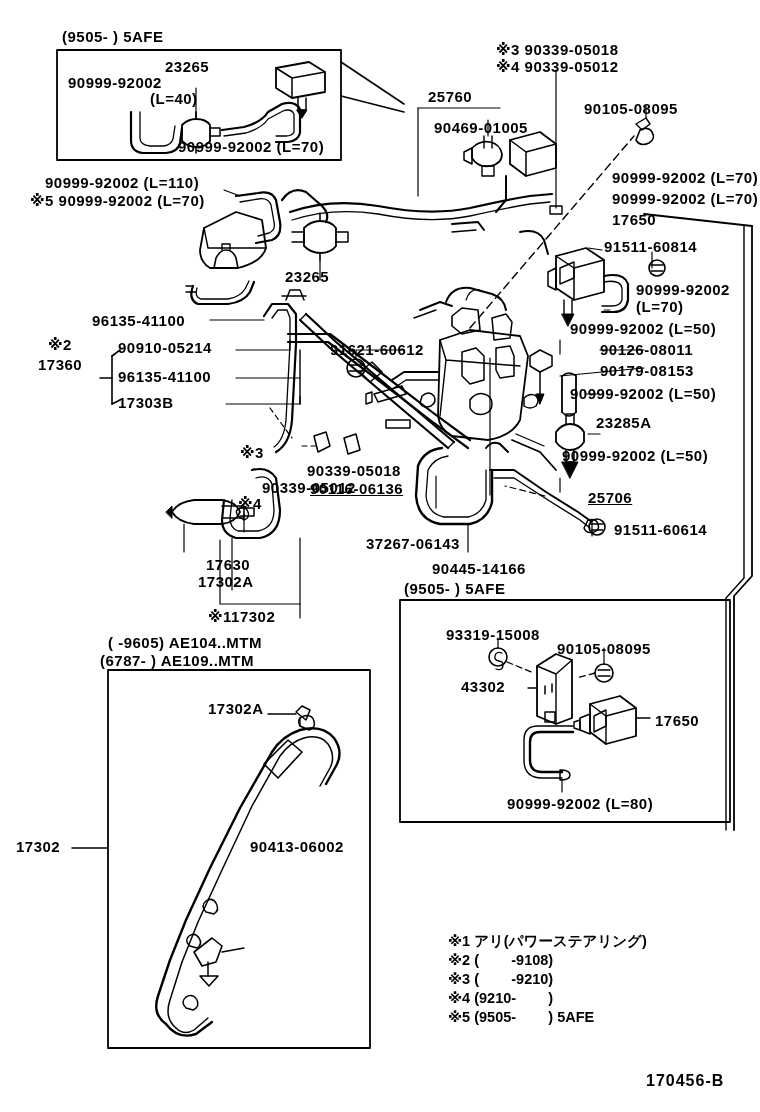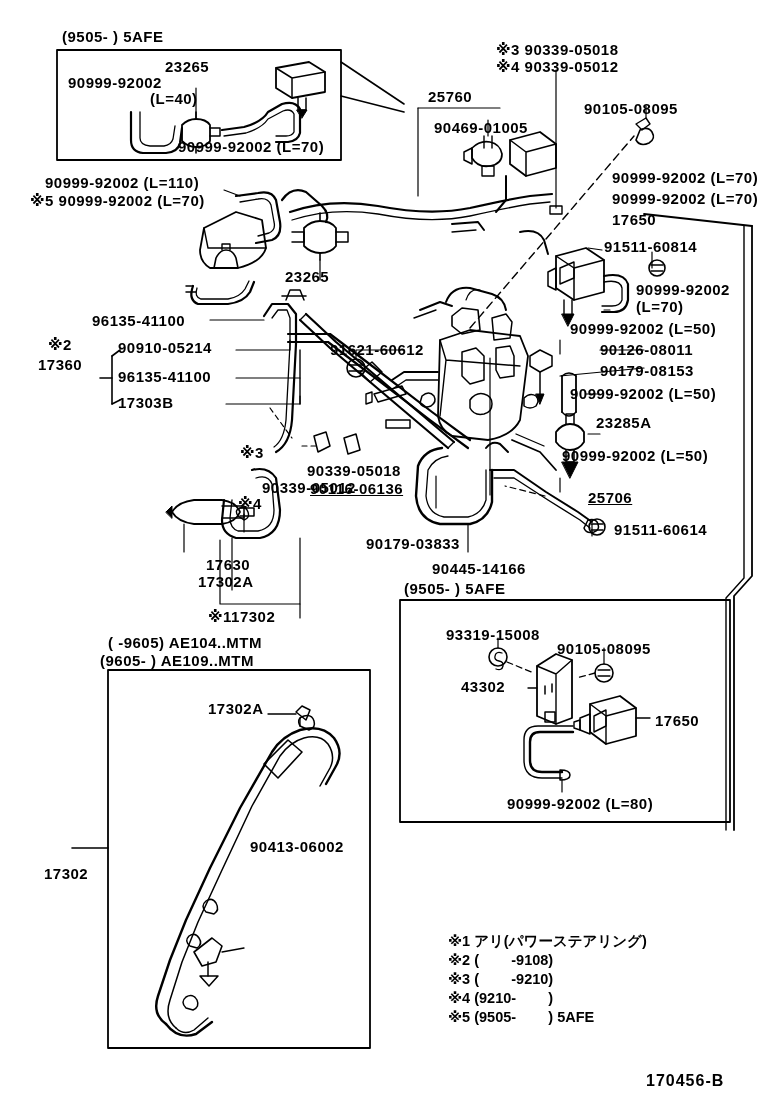--- a/index.html
+++ b/index.html
@@ -321,39 +321,39 @@
   <div class="lbl" style="left:118px;top:339px;">90910-05214</div>
   <div class="lbl" style="left:118px;top:368px;">96135-41100</div>
   <div class="lbl" style="left:118px;top:394px;">17303B</div>
 
   <div class="lbl" style="left:330px;top:341px;">91621-60612</div>
   <div class="lbl" style="left:240px;top:444px;">※3</div>
   <div class="lbl" style="left:263px;top:462px;margin-left:44px;">90339-05018</div>
   <div class="lbl" style="left:262px;top:479px;">90339-05012</div>
   <div class="lbl" style="left:238px;top:495px;">※4</div>
   <div class="lbl" style="left:310px;top:480px;text-decoration:underline;">90116-06136</div>
-  <div class="lbl" style="left:366px;top:535px;">90179-03833</div>
+  <div class="lbl" style="left:366px;top:535px;">37267-06143</div>
   <div class="lbl" style="left:432px;top:560px;">90445-14166</div>
 
   <div class="lbl" style="left:158px;top:556px;margin-left:48px;">17630</div>
   <div class="lbl" style="left:198px;top:573px;">17302A</div>
   <div class="lbl" style="left:208px;top:608px;">※117302</div>
 
   <div class="lbl" style="left:404px;top:580px;">(9505-        ) 5AFE</div>
   <div class="lbl" style="left:446px;top:626px;">93319-15008</div>
   <div class="lbl" style="left:557px;top:640px;">90105-08095</div>
   <div class="lbl" style="left:461px;top:678px;">43302</div>
   <div class="lbl" style="left:655px;top:712px;">17650</div>
   <div class="lbl" style="left:507px;top:795px;">90999-92002 (L=80)</div>
 
   <div class="lbl" style="left:108px;top:634px;">(        -9605) AE104..MTM</div>
-  <div class="lbl" style="left:100px;top:652px;">(9605-        ) AE109..MTM</div>
+  <div class="lbl" style="left:100px;top:652px;">(6787-        ) AE109..MTM</div>
   <div class="lbl" style="left:208px;top:700px;">17302A</div>
   <div class="lbl" style="left:250px;top:838px;">90413-06002</div>
-  <div class="lbl" style="left:44px;top:838px;margin-top:27px;">17302</div>
+  <div class="lbl" style="left:16px;top:838px;">17302</div>
 
   <div class="legend" style="left:448px;top:932px;">
     <div class="row jp">※1 アリ(パワーステアリング)</div>
     <div class="row jp">※2 (        -9108)</div>
     <div class="row jp">※3 (        -9210)</div>
     <div class="row jp">※4 (9210-        )</div>
     <div class="row jp">※5 (9505-        ) 5AFE</div>
   </div>
 
   <div class="lbl code" style="left:646px;top:1072px;">170456-B</div>

